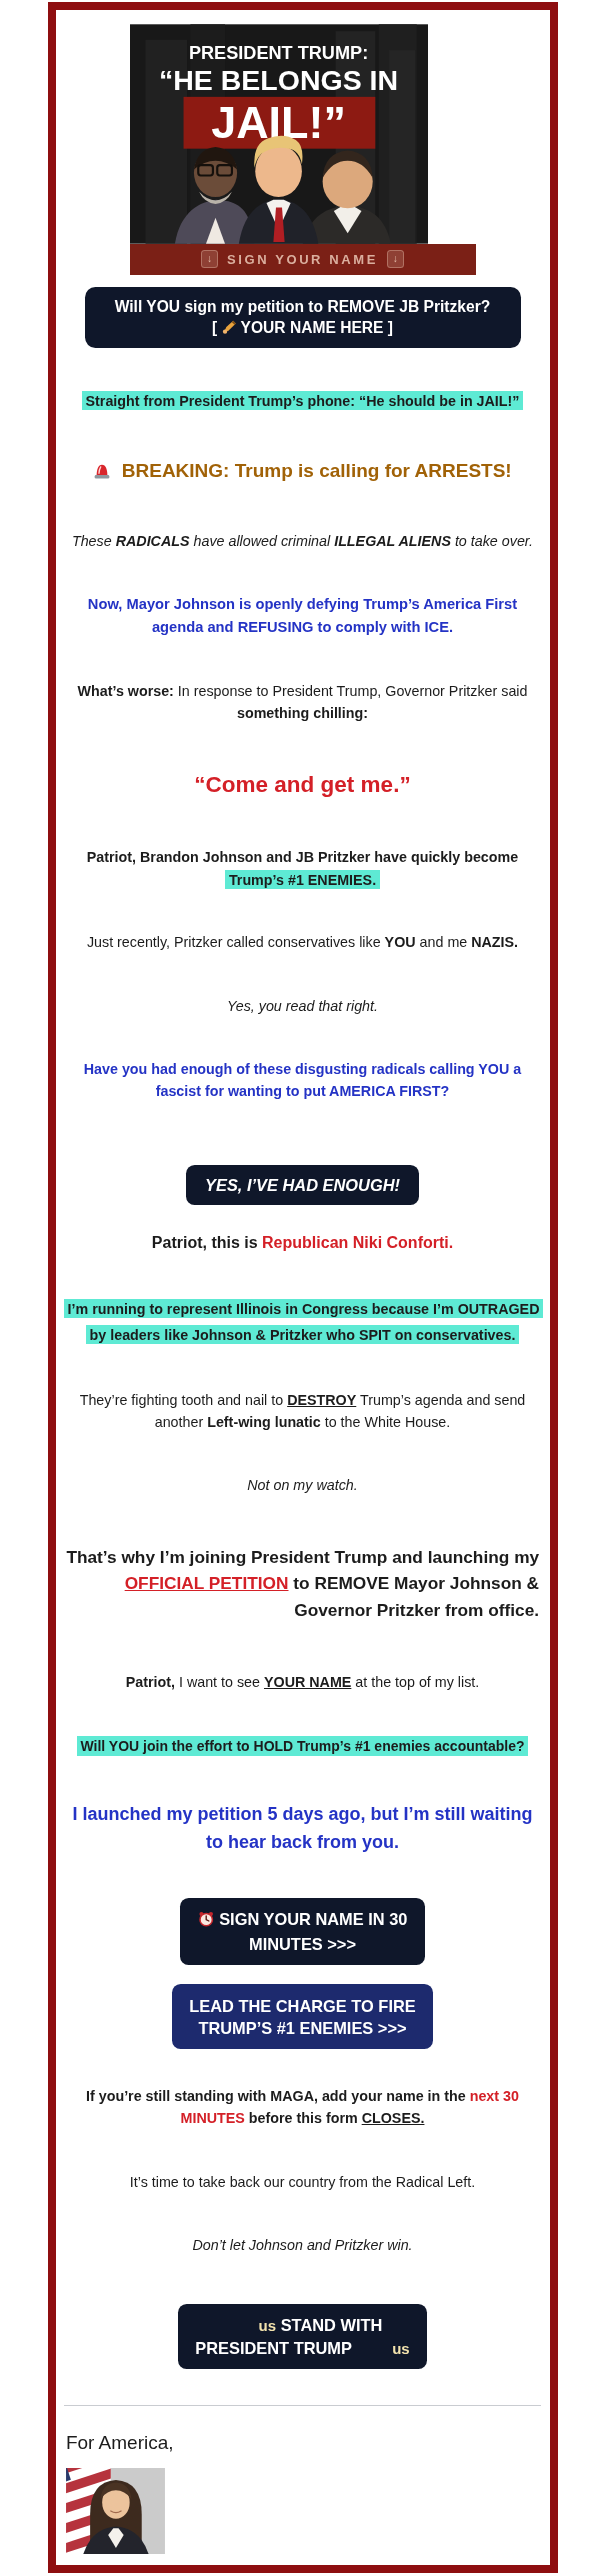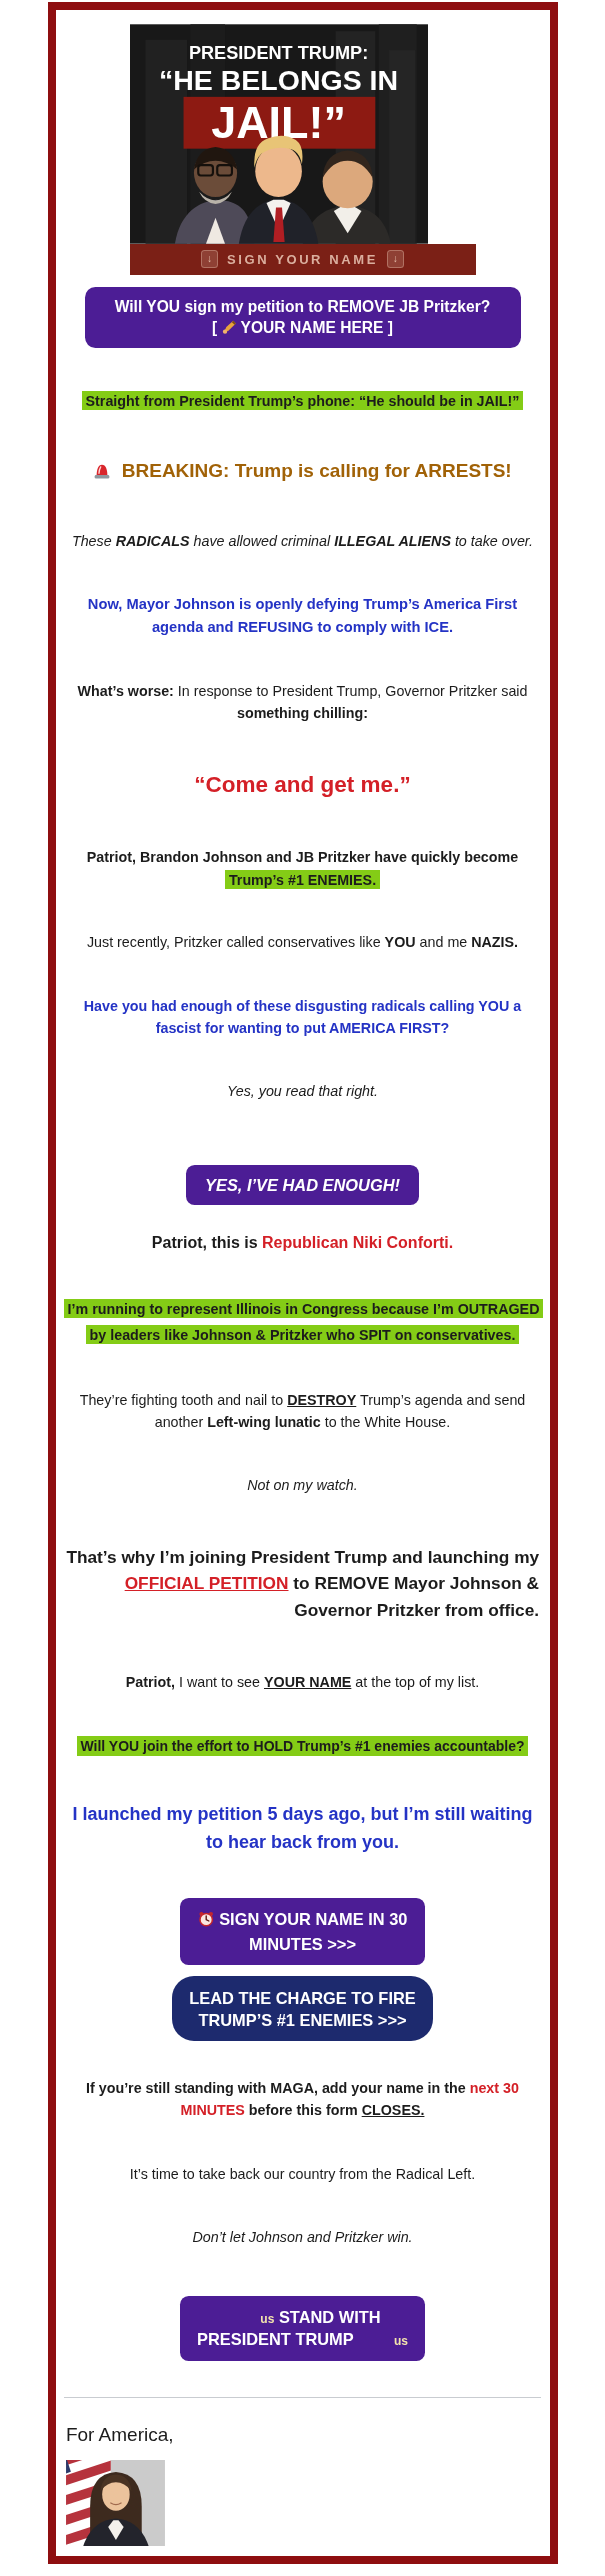--- a/index.html
+++ b/index.html
@@ -7,45 +7,45 @@
   .email{width:494px;margin:1.7px auto 0;border:8.6px solid #8e0e10;background:#fff;text-align:center;padding-top:14px;}
   
   .hero{width:346px;margin:0 auto;cursor:pointer;}
   .hero svg{display:block;}
   .hero-strip{background:#7b2016;height:31px;display:flex;align-items:center;justify-content:center;gap:8.6px;}
   .strip-label{color:rgba(235,200,182,0.85);font-weight:bold;font-size:13px;letter-spacing:2.6px;}
   .arrow-badge{display:inline-flex;align-items:center;justify-content:center;width:15.6px;height:15.6px;border-radius:3.5px;
     background:rgba(216,178,160,0.22);border:0.9px solid rgba(230,190,170,0.4);color:rgba(240,205,185,0.85);
     font-size:10.4px;font-weight:bold;line-height:1;}
   
-  .btn{display:inline-block;background:#4c1d95;color:#fff;font-weight:bold;border-radius:8.6px;text-decoration:none;line-height:1.35;}
+  .btn{display:inline-block;background:#0f172a;color:#fff;font-weight:bold;border-radius:8.6px;text-decoration:none;line-height:1.35;}
   .btn-cta1{width:422px;padding:9.5px 7px;font-size:15.6px;margin-top:12px;border-radius:10.4px;}
   .cta1-l2{display:inline-flex;align-items:center;gap:4.3px;justify-content:center;}
   .btn-sm{font-size:16.4px;padding:8.6px 19px;margin-top:22.5px;font-style:italic;}
   .btn-stack{font-size:16.4px;padding:10.4px 17.3px;max-width:242px;}
   .btn-navy{background:#1d2a6e;}
-  .flag{font-size:12px;color:#f3e3ad;font-weight:bold;padding-left:36px;}
+  .flag{font-size:15px;color:#f3e3ad;font-weight:bold;padding-left:36px;}
   .ic{display:inline-block;vertical-align:-2.6px;margin-right:5.2px;}
   
   .p{font-size:14.3px;line-height:1.55;margin:41px 8.6px;}
   .fs17{font-size:14.7px;}
   .fs18{font-size:16px;}
   b,.bold{font-weight:bold;}
   .it{font-style:italic;}
   .u{text-decoration:underline;}
   .redtx{color:#d42027;}
   .bluetx{color:#2433c5;font-weight:bold;}
-  .hl{background:#84cc16;padding:1.7px 3.5px;box-decoration-break:clone;margin-top:36px;-webkit-box-decoration-break:clone;}
+  .hl{background:#5eead4;padding:1.7px 3.5px;box-decoration-break:clone;margin-top:36px;-webkit-box-decoration-break:clone;}
   .hl-wrap{line-height:1.8;}
   .breaking{font-size:19px;font-weight:bold;margin:45px 7px;color:#a16207;}
   .breaking .ic{vertical-align:-3.5px;}
   .quote{font-size:22.5px;font-weight:bold;margin:48px 0;color:#d42027;}
   .petition{font-size:17.3px;font-weight:bold;line-height:1.55;margin:47px 10.4px;text-align:right;}
   .p-waiting{font-size:18px;}
-  .gap-btn{margin-top:11px;border-radius:22px;}
+  .gap-btn{margin-top:19px;}
   
   .divider{border:none;border-top:0.9px solid #c9ccd1;margin:36px 8.6px 0;}
   .signoff{text-align:left;padding-left:10.4px;margin-top:26px;}
   .for-america{font-size:19px;margin:0 0 14px;}
   .photo{display:block;margin:0 0 10.4px;}
 </style>
 </head>
 <body>
 
 <div class="email">
@@ -128,23 +128,23 @@
   <p class="p bluetx fs17">Now, Mayor Johnson is openly defying Trump’s America First agenda and REFUSING to comply with ICE.</p>
 
   <p class="p"><b>What’s worse:</b><span> In response to President Trump, Governor Pritzker said </span><b>something chilling:</b></p>
 
   <p class="quote">“Come and get me.”</p>
 
   <p class="p bold"><span>Patriot, Brandon Johnson and JB Pritzker have quickly become </span><span class="hl">Trump’s #1 ENEMIES.</span></p>
 
   <p class="p"><span>Just recently, Pritzker called conservatives like </span><b>YOU</b><span> and me </span><b>NAZIS.</b></p>
 
+  <p class="p it">Yes, you read that right.</p>
+
   <p class="p bluetx">Have you had enough of these disgusting radicals calling YOU a fascist for wanting to put AMERICA FIRST?</p>
-
-  <p class="p it">Yes, you read that right.</p>
 
   <a class="btn btn-sm">YES, I’VE HAD ENOUGH!</a>
 
   <p class="p fs18 bold" style="margin-top:26px;"><span>Patriot, this is </span><span class="redtx">Republican Niki Conforti.</span></p>
 
   <p class="p hl-wrap"><span class="hl bold">I’m running to represent Illinois in Congress because I’m OUTRAGED by leaders like Johnson &amp; Pritzker who SPIT on conservatives.</span></p>
 
   <p class="p"><span>They’re fighting tooth and nail to </span><b class="u">DESTROY</b><span> Trump’s agenda and send another </span><b>Left-wing lunatic</b><span> to the White House.</span></p>
 
   <p class="p it">Not on my watch.</p>

